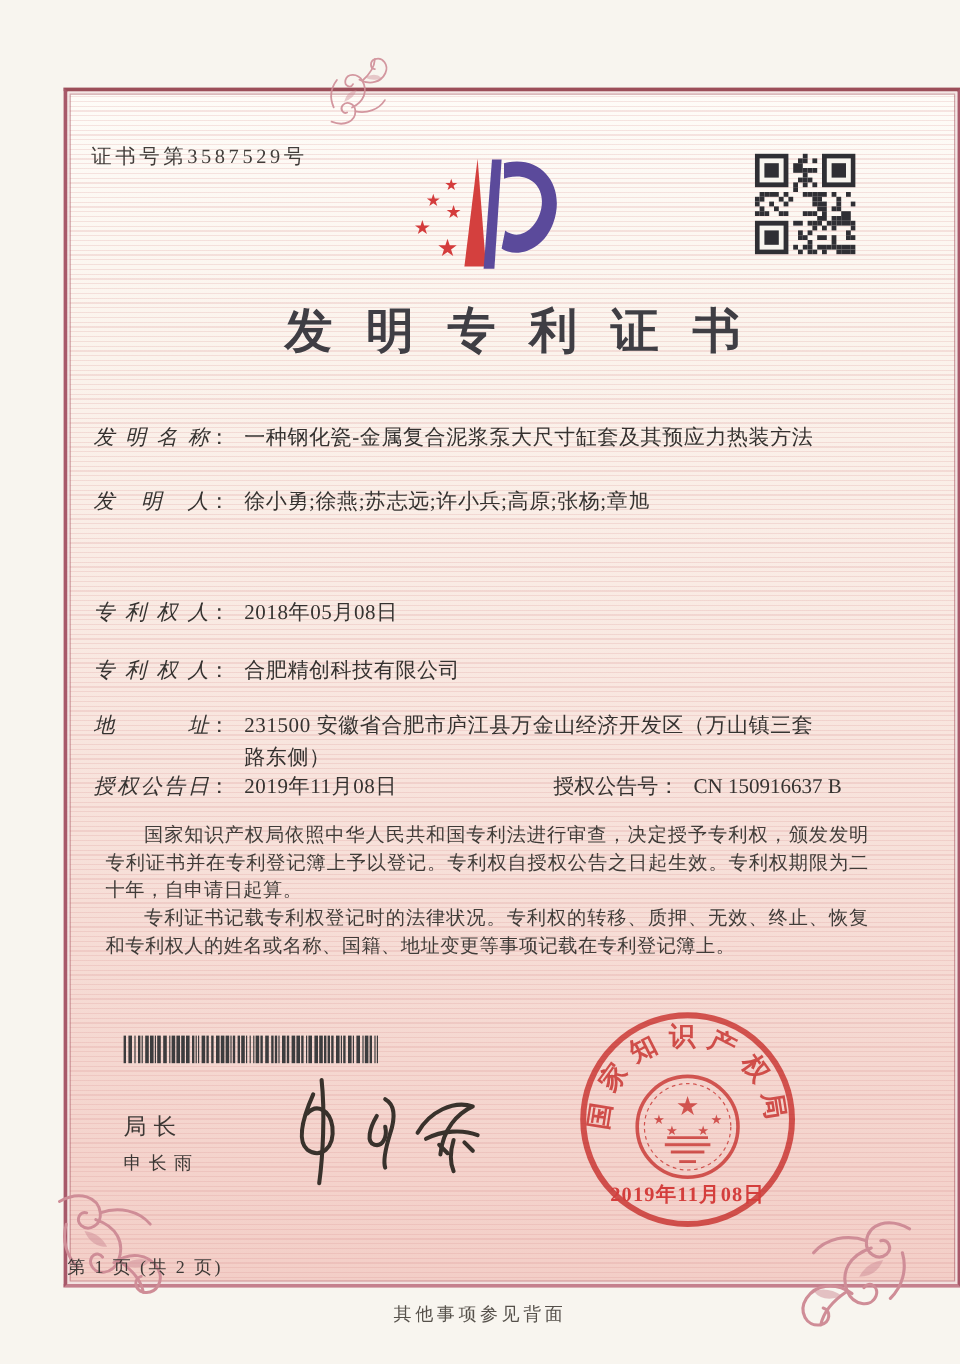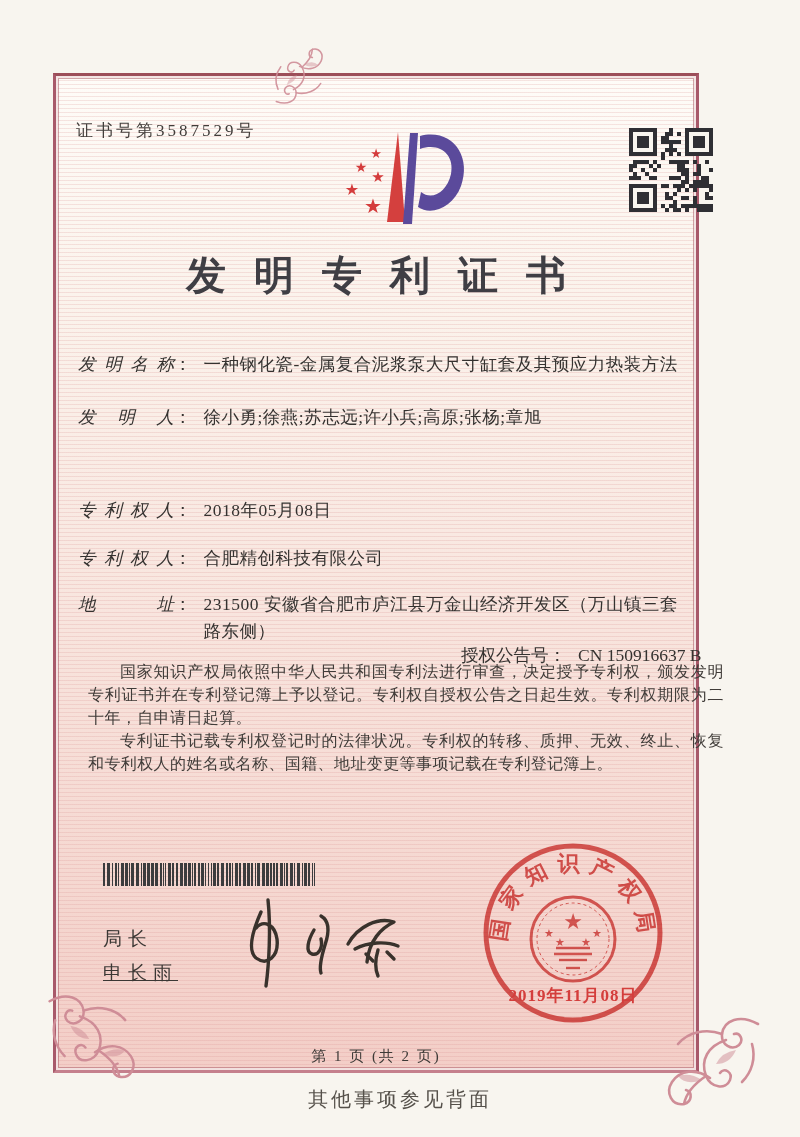--- a/index.html
+++ b/index.html
@@ -4,21 +4,21 @@
 <style>
   html,body{margin:0;padding:0;background:#e9e6df;}
   .page{
     position:relative; width:800px; height:1137px; margin:0 auto;
     background:#f8f5ef;
     font-family:"Liberation Serif","DejaVu Serif",serif;
     color:#3a3633; overflow:hidden;
   }
   
   .panel{
-    position:absolute; left:53px; top:73px; width:646px; height:1000px;
+    position:absolute; left:53px; top:73px; width:748px; height:1000px;
     box-sizing:border-box;
     border:3px solid;
     border-color:#9c4e59 #a8596a #c5808d #a8596a;
     box-shadow: inset 0 0 0 2px rgba(255,252,250,.75), inset 0 0 0 3px rgba(171,92,104,.55);
     background-color:#fbf4ee;
     background-image:
       repeating-linear-gradient(180deg, rgba(216,142,142,.22) 0 1px, rgba(255,255,255,0) 1px 4px),
       linear-gradient(180deg,#fefcf8 0%,#fbf3ec 22%,#f9e9e2 46%,#f6dcd5 72%,#f3cec7 100%);
   }
   .cert-number{position:absolute; left:20px; top:43px; font-size:17px; letter-spacing:3px; color:#413d3a;}
@@ -29,41 +29,41 @@
     text-align:center; font-size:40px; font-weight:bold; color:#3f3e44;
     letter-spacing:28px; text-indent:28px;
   }
   
   .frow{position:absolute; left:22px; width:650px; font-size:17.5px; line-height:1.55; color:#353230;}
   .flabel{display:inline-block; width:96px; text-align:justify; text-align-last:justify; vertical-align:top; color:#353230;font-style:italic;}
   .fcolon{margin-right:12px;}
   .fvalue{display:inline-block; max-width:480px; vertical-align:top; letter-spacing:.5px;}
   .g2{position:absolute; left:383px; top:0; white-space:nowrap;}
   
-  .paras{position:absolute; left:32px; top:584px; width:636px; font-size:16px; line-height:23px; letter-spacing:.4px; color:#403c39; text-align:justify;}
+  .paras{position:absolute; left:32px; top:609px; width:636px; font-size:16px; line-height:23px; letter-spacing:.4px; color:#403c39; text-align:justify;}
   .paras p{margin:0; text-indent:2em;}
   
   .barcode{position:absolute; left:47px; top:787px; width:218px; height:23px; display:flex; align-items:stretch;}
   .barcode div{background:#3c3c3e; height:100%;}
   
   .signer-title{position:absolute; left:47px; top:850px; font-size:19px; letter-spacing:6px; color:#3b3734;}
-  .signer-name{position:absolute; left:47px; top:884px; font-size:19px; letter-spacing:6px; color:#3b3734;text-decoration:underline;}
+  .signer-name{position:absolute; left:47px; top:884px; font-size:15px; letter-spacing:6px; color:#3b3734;}
   .signature{position:absolute; left:160px; top:812px; width:215px; height:110px;}
   
   .seal{position:absolute; left:424px; top:764px; width:186px; height:186px; mix-blend-mode:multiply;}
   .seal-date{position:absolute; left:422px; top:908px; width:190px; text-align:center;
     font-size:17px; font-weight:bold; color:#d43e3c; letter-spacing:1px;}
-  .page-info{position:absolute; left:0; top:971px; width:100%; text-align:center; font-size:15px; letter-spacing:2px; color:#3d3a37;}
+  .page-info{position:absolute; left:0; top:971px; width:100%; text-align:left; font-size:15px; letter-spacing:2px; color:#3d3a37;}
   
   .flourish{position:absolute; color:#cf8d97;}
   .fl-bl{left:-14px; top:912px; width:104px; height:104px;}
   .fl-br{left:600px; top:934px; width:110px; height:110px; transform:scaleX(-1);}
   .fl-top{left:212px; top:-34px; width:64px; height:64px; transform:scaleY(-1) rotate(8deg); opacity:.9;}
   .back-note{position:absolute; left:0; top:1086px; width:100%; text-align:center;
-    font-size:20px; letter-spacing:3px; color:#55504a;}
+    font-size:15px; letter-spacing:3px; color:#55504a;}
 </style>
 </head>
 <body>
 
 <svg width="0" height="0" style="position:absolute">
   <symbol id="flourish" viewBox="0 0 110 110">
     <g fill="none" stroke="currentColor" stroke-width="2.6" stroke-linecap="round">
       <path d="M8,14 C26,4 42,10 44,24 C45,35 34,41 27,35 C22,30 26,22 32,24"></path>
       <path d="M40,30 C58,36 66,50 60,66 C55,78 40,80 36,70 C33,62 42,57 46,63"></path>
       <path d="M56,68 C70,58 86,60 94,72 C101,83 94,96 82,94 C74,92 73,82 80,80"></path>
@@ -246,20 +246,23 @@
     <div class="frow" style="top:421px">
       <span class="flabel">专利权人</span><span class="fcolon">：</span><span class="fvalue">2018年05月08日</span>
     </div>
     <div class="frow" style="top:469px">
       <span class="flabel">专利权人</span><span class="fcolon">：</span><span class="fvalue">合肥精创科技有限公司</span>
     </div>
     <div class="frow" style="top:515px">
       <span class="flabel">地址</span><span class="fcolon">：</span><span class="fvalue">231500 安徽省合肥市庐江县万金山经济开发区（万山镇三套路东侧）</span>
     </div>
     <div class="frow" style="top:566px">
+      <span>
+        <span class="flabel">授权公告日</span><span class="fcolon">：</span><span class="fvalue">2019年11月08日</span>
+      </span>
       <span class="g2">
         <span>授权公告号</span><span class="fcolon">：</span><span>CN 150916637 B</span>
       </span>
     </div>
 
     <div class="paras">
       <p>国家知识产权局依照中华人民共和国专利法进行审查，决定授予专利权，颁发发明专利证书并在专利登记簿上予以登记。专利权自授权公告之日起生效。专利权期限为二十年，自申请日起算。</p>
       <p>专利证书记载专利权登记时的法律状况。专利权的转移、质押、无效、终止、恢复和专利权人的姓名或名称、国籍、地址变更等事项记载在专利登记簿上。</p>
     </div>
 

